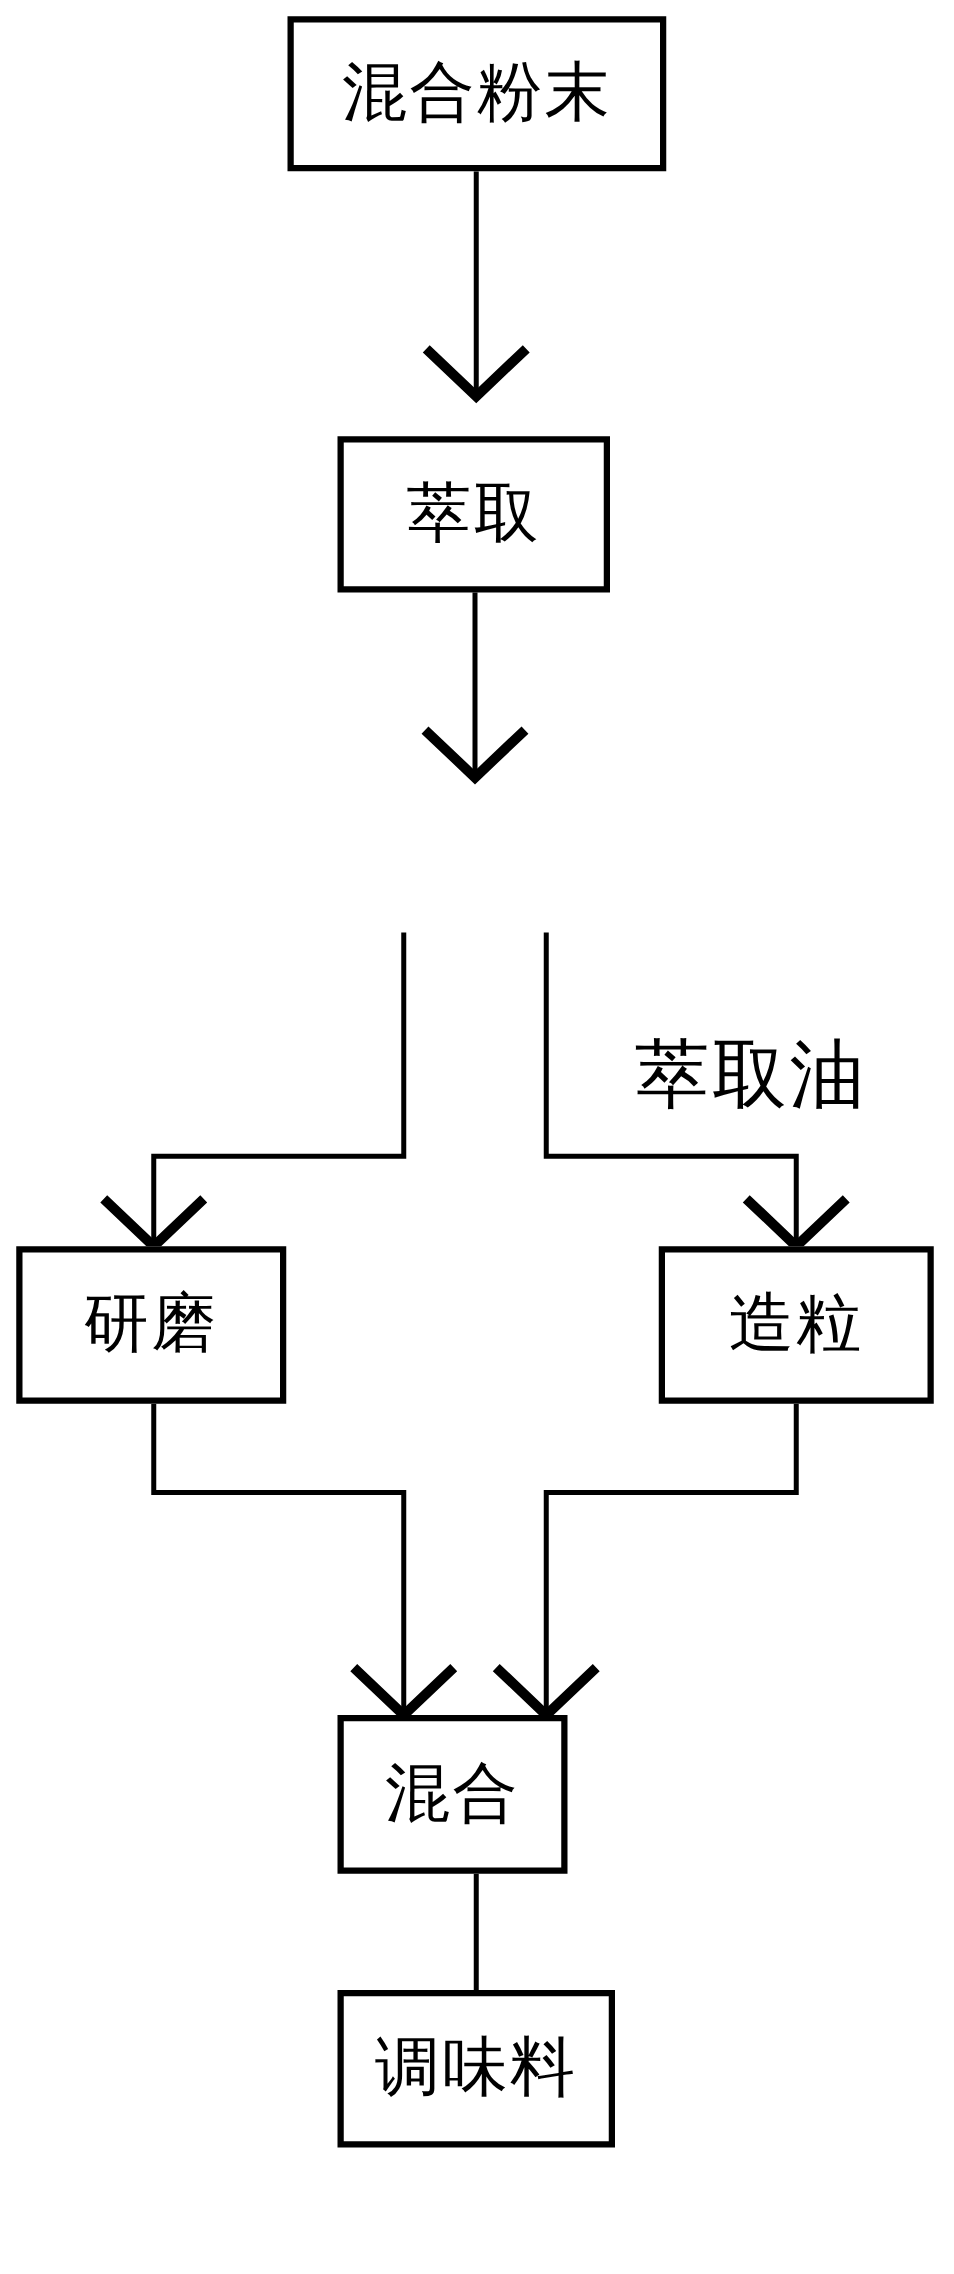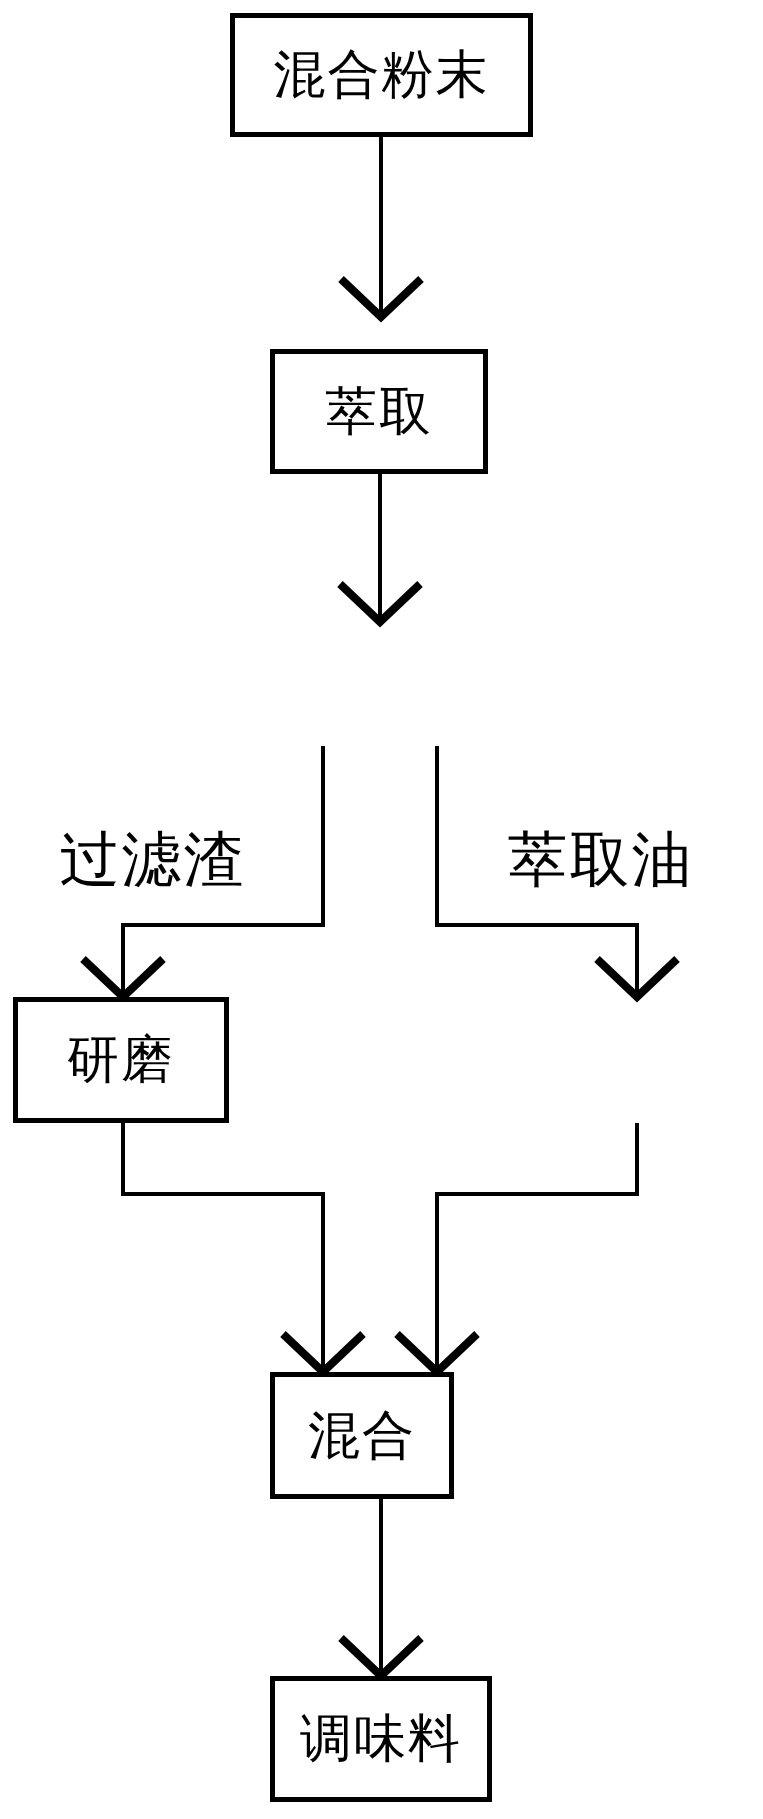--- a/index.html
+++ b/index.html
@@ -47,21 +47,21 @@
     letter-spacing: 2px;
     white-space: nowrap;
   }
   
   #box-mixed-powder { left: 230px; top: 13px;   width: 303px; height: 124px; }
   #box-extraction   { left: 270px; top: 317px;  width: 218px; height: 125px; margin-top: 32px; }
   #box-filtration   { left: 270px; top: 622px;  width: 218px; height: 124px; }
   #box-grinding     { left: 13px;  top: 997px;  width: 216px; height: 126px; }
   #box-granulation  { left: 527px; top: 997px;  width: 220px; height: 126px; }
   #box-mixing       { left: 270px; top: 1372px; width: 184px; height: 127px; }
-  #box-seasoning    { left: 270px; top: 1676px; width: 222px; height: 126px; }
+  #box-seasoning    { left: 270px; top: 1592px; width: 222px; height: 126px; }
   #label-filter-residue { left: 40px;  top: 815px; width: 225px; height: 90px; }
   #label-extraction-oil { left: 488px; top: 815px; width: 225px; height: 90px; }
   .edge-line { stroke: #000000; stroke-width: 4; fill: none; }
   .edge-head { stroke: #000000; stroke-width: 8; fill: none; }
 </style>
 </head>
 <body>
 
 <div id="stage">
 
@@ -91,32 +91,32 @@
 
   <div class="node-box" id="box-mixed-powder">
     <span>混合粉末</span>
   </div>
 
   <div class="node-box" id="box-extraction">
     <span>萃取</span>
   </div>
 
 
-  <div class="edge-label" id="label-filter-residue">
-    <span>过滤渣</span>
-  </div>
 
   <div class="edge-label" id="label-extraction-oil">
     <span>萃取油</span>
   </div>
 
   <div class="node-box" id="box-grinding">
     <span>研磨</span>
   </div>
 
+  <div class="node-box" id="box-granulation">
+    <span>造粒</span>
+  </div>
 
   <div class="node-box" id="box-mixing">
     <span>混合</span>
   </div>
 
   <div class="node-box" id="box-seasoning">
     <span>调味料</span>
   </div>
 
 </div>

